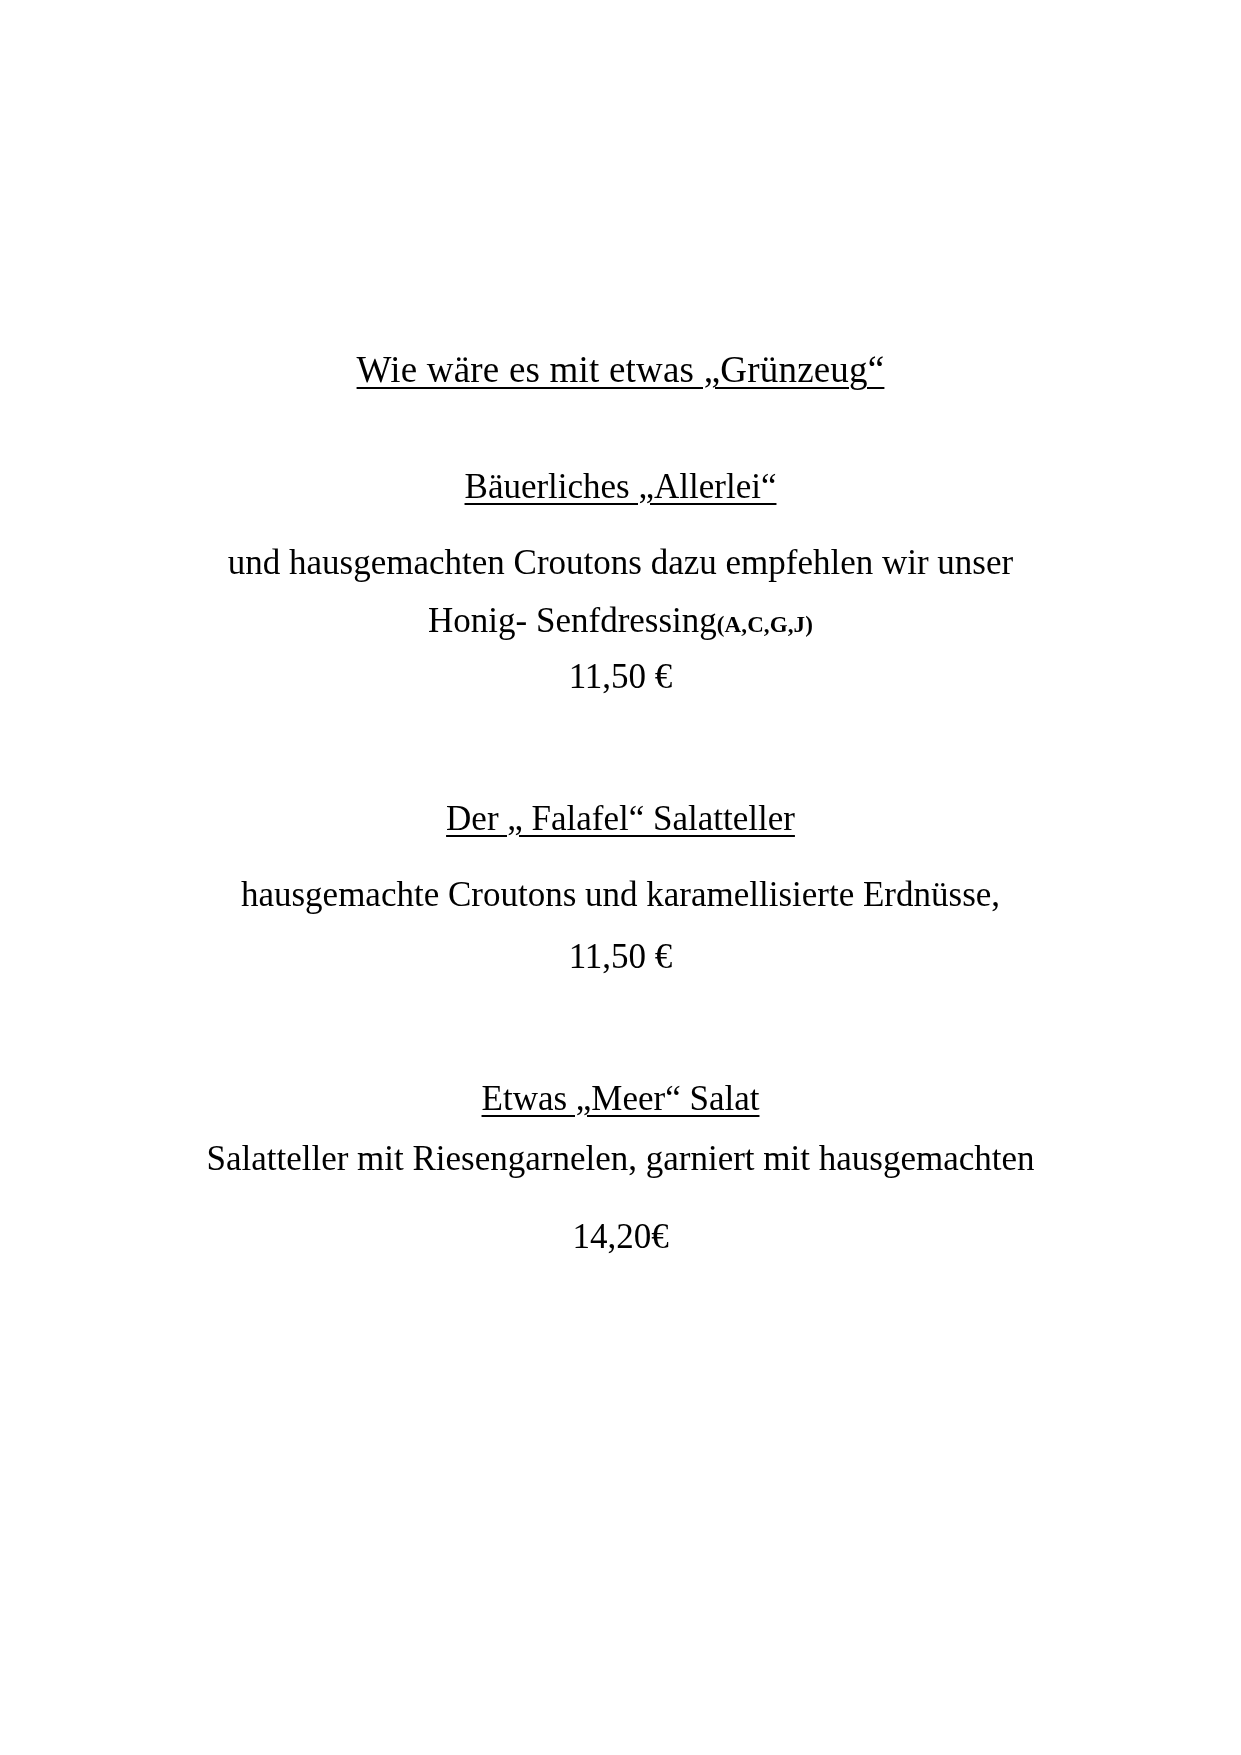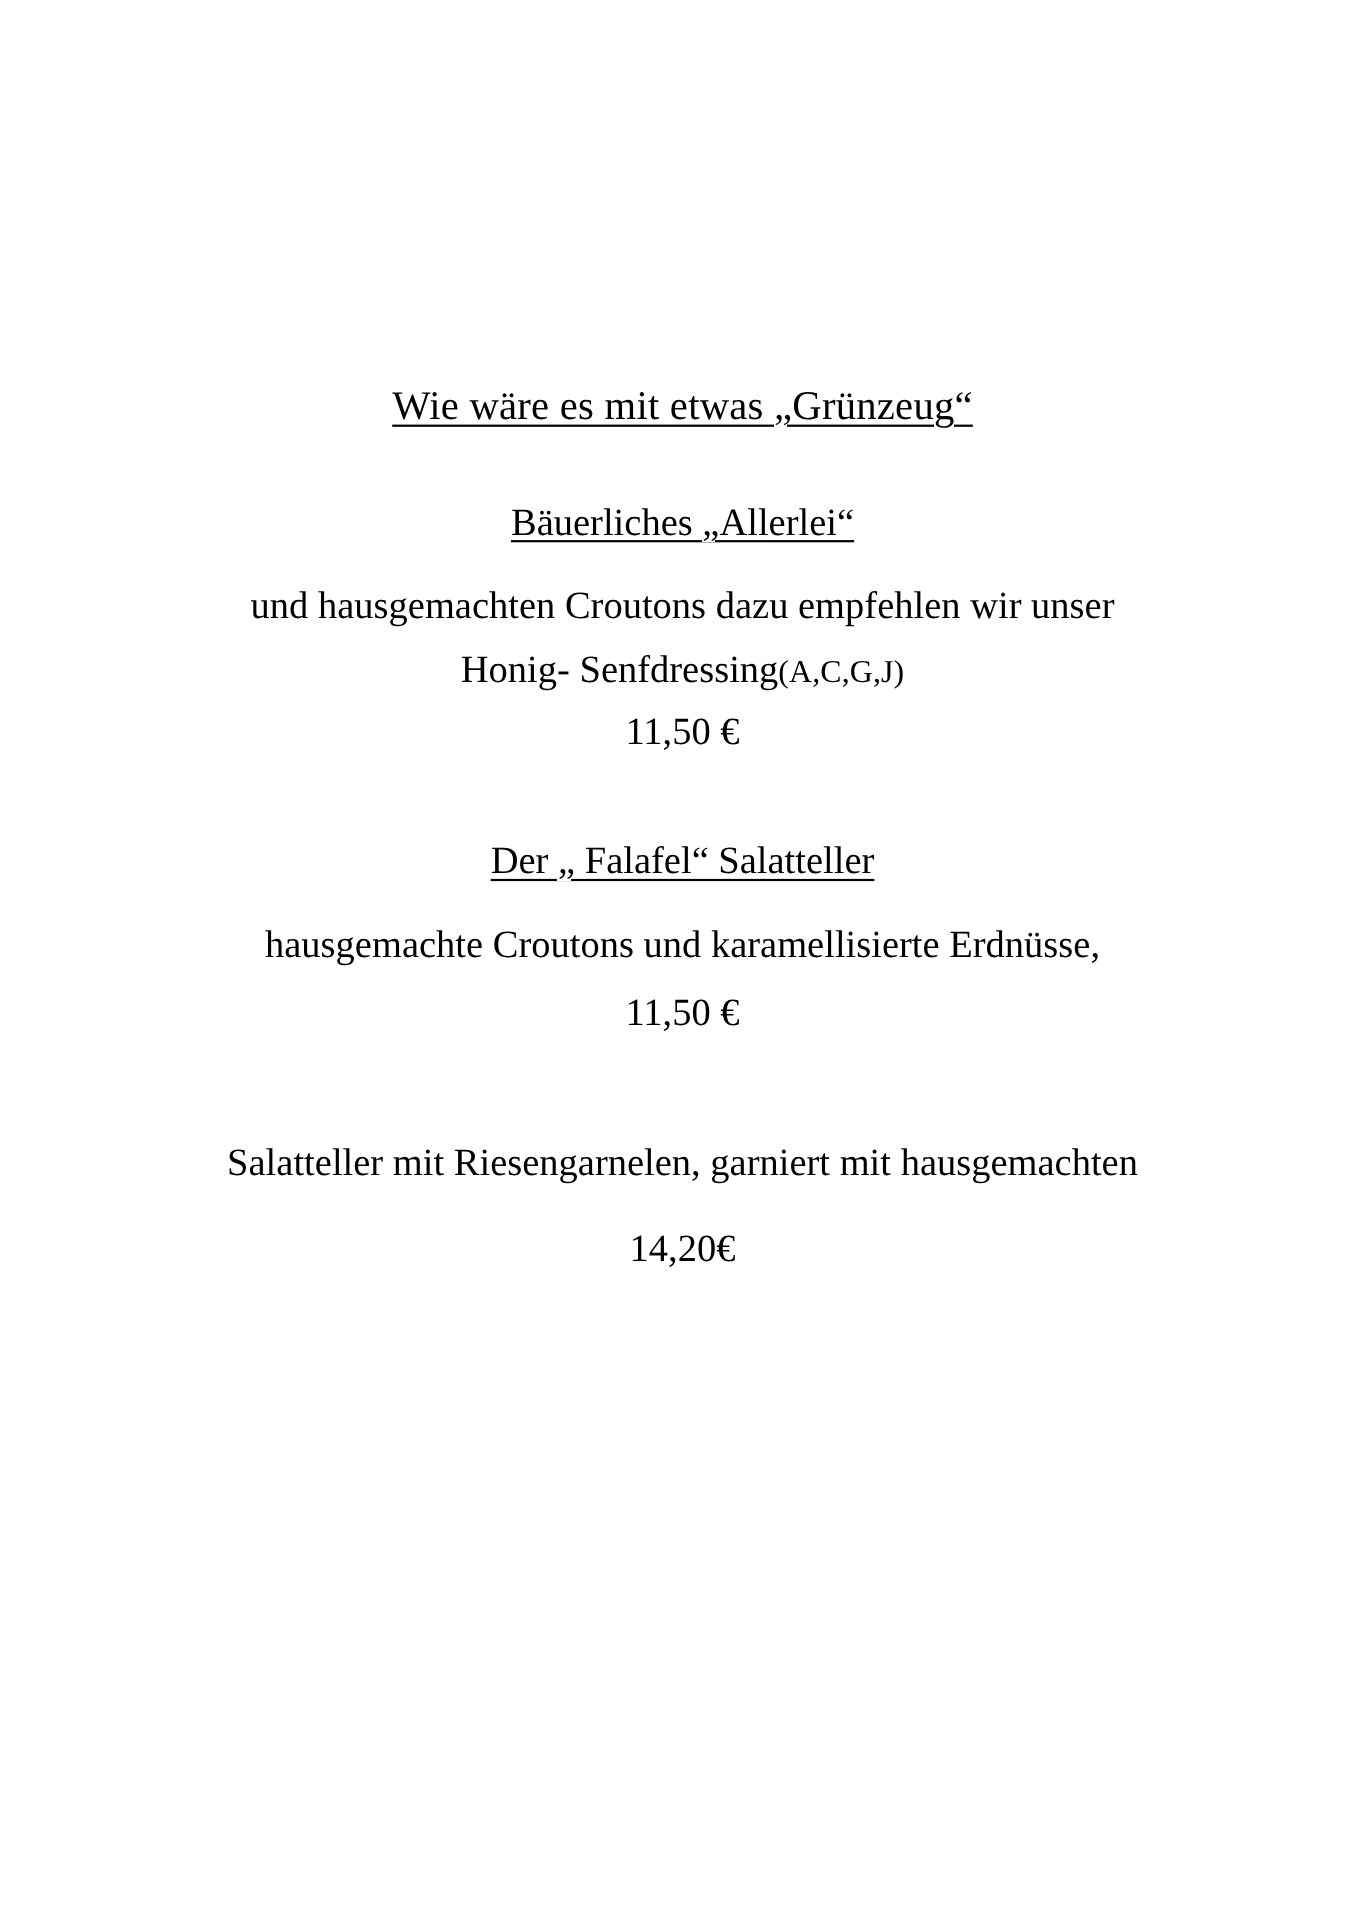--- a/index.html
+++ b/index.html
@@ -40,43 +40,44 @@
     font-weight: 400;
   }
   .section-title .u,
   .dish-name .u {
     text-decoration: underline;
     text-underline-offset: 5px;
     text-decoration-thickness: 1.5px;
   }
 
   
-  .dish { margin: 4px; }
+  .dish { margin: 16px; }
 
   .dish-name {
     font-size: 35px;
     line-height: 1.2;
     margin: 0;
     font-weight: 400;
   }
 
   .dish-line {
     font-size: 35px;
     line-height: 1.2;
     margin: 0;
     font-weight: 400;
     white-space: nowrap;
   }
 
   .dish-line.tight { font-size: 34px; }
 
   .allergens {
-    font-size: 29px;
+    font-size: 23px;
     letter-spacing: 0.1px;
     vertical-align: baseline;
+    font-weight: bold;
   }
 
   .price {
     font-size: 35px;
     line-height: 1.2;
     margin: 0;
     font-weight: 400;
   }
 
   
@@ -141,20 +142,23 @@
 
 
     <div class="gap-to-price"></div>
 
     <div class="price center">11,50 €</div>
   </div>
 
   <div class="gap-between-dishes"></div>
 
   <div class="dish">
+    <div class="dish-name center">
+      <span class="u">Etwas „Meer“ Salat</span>
+    </div>
 
     <div class="gap-name-to-body"></div>
 
     <div class="dish-line center">Salatteller mit Riesengarnelen, garniert mit hausgemachten</div>
 
     <div class="gap-line-sm"></div>
 
 
     <div class="gap-line"></div>
 

